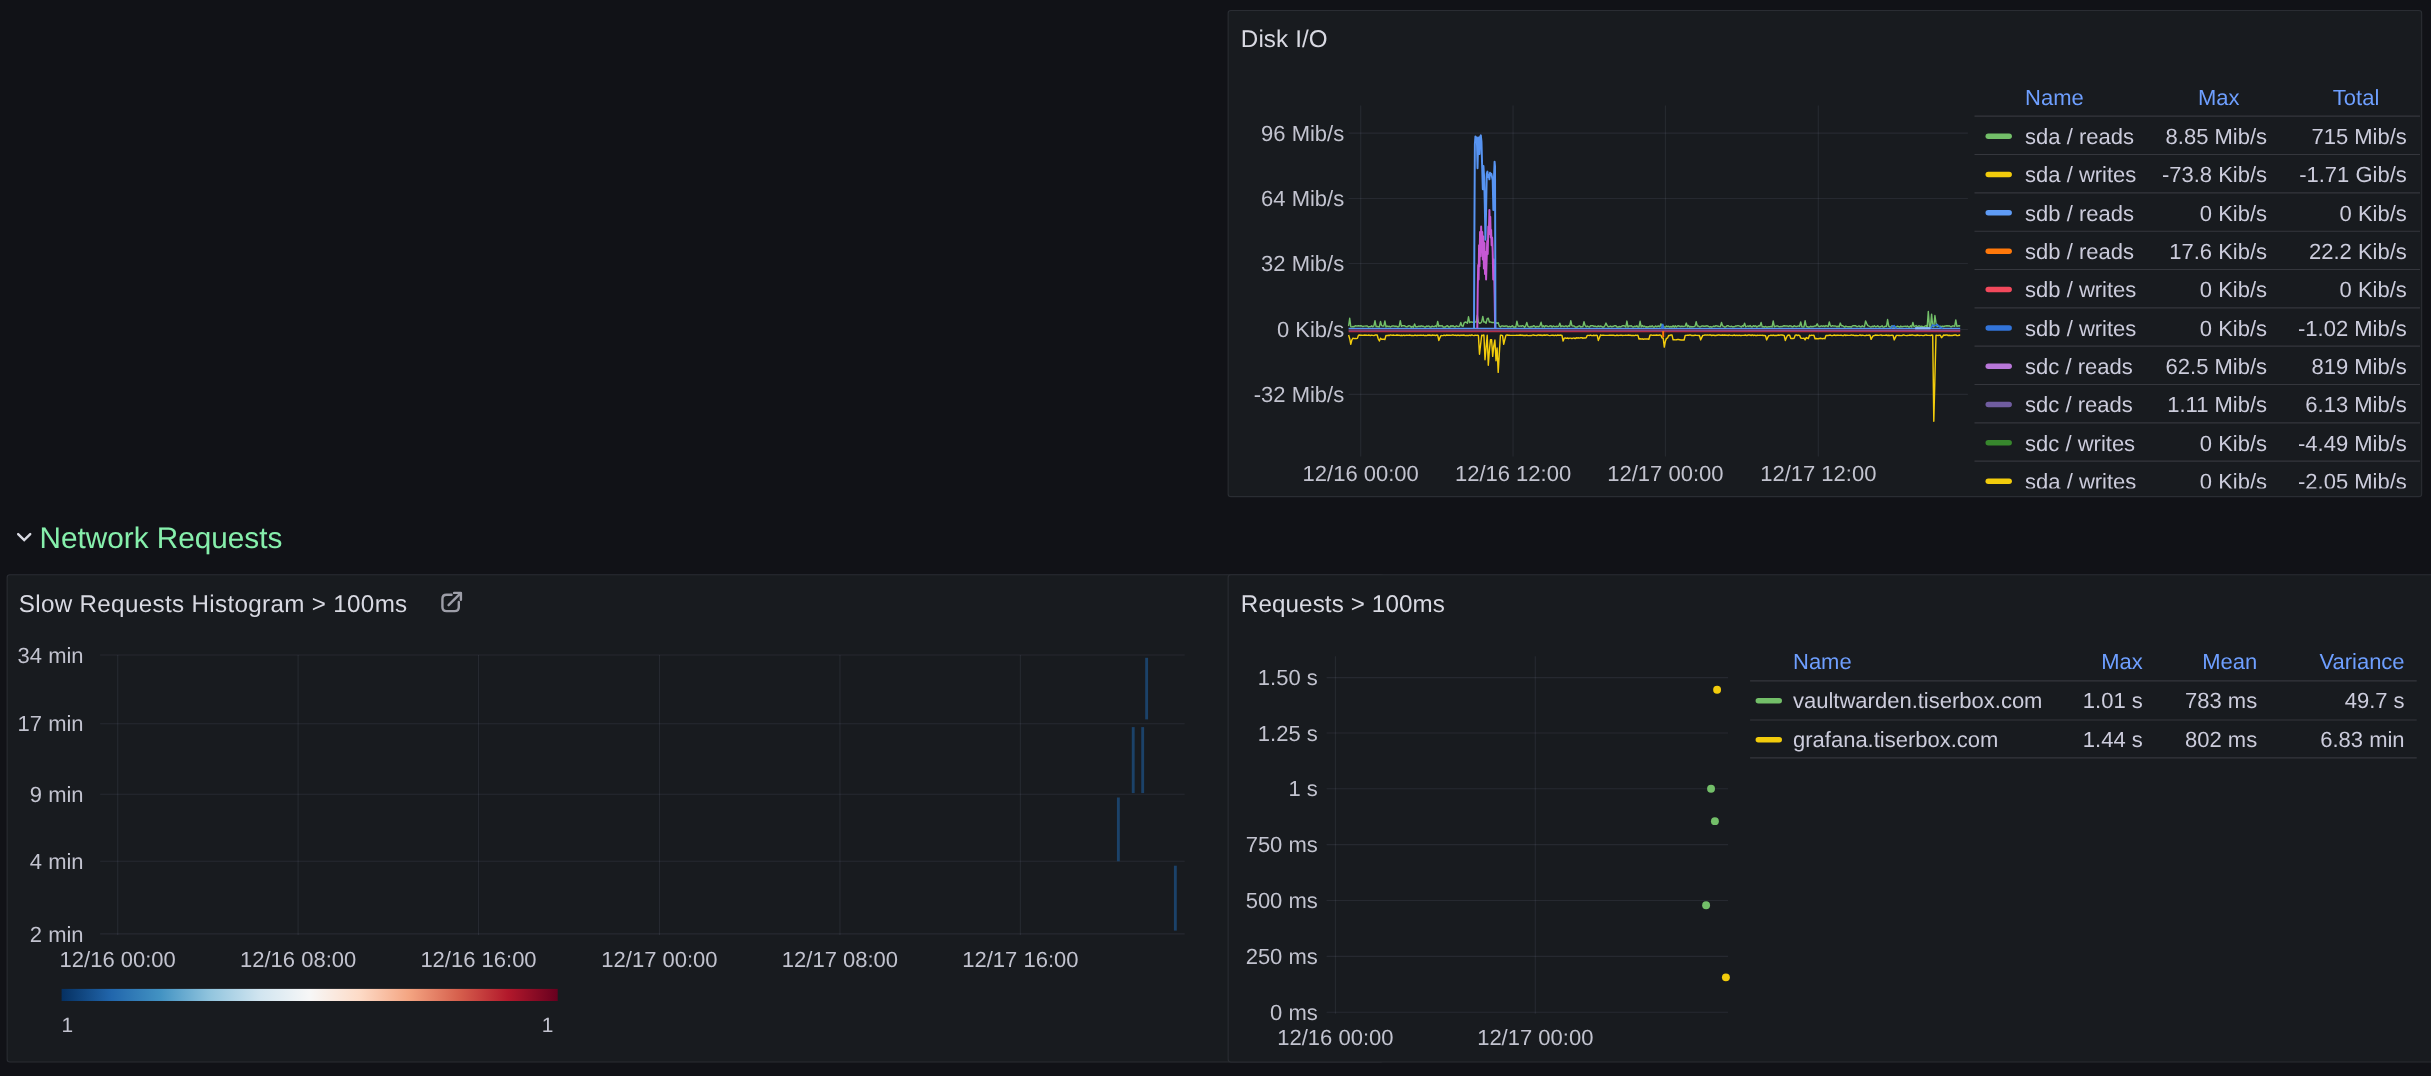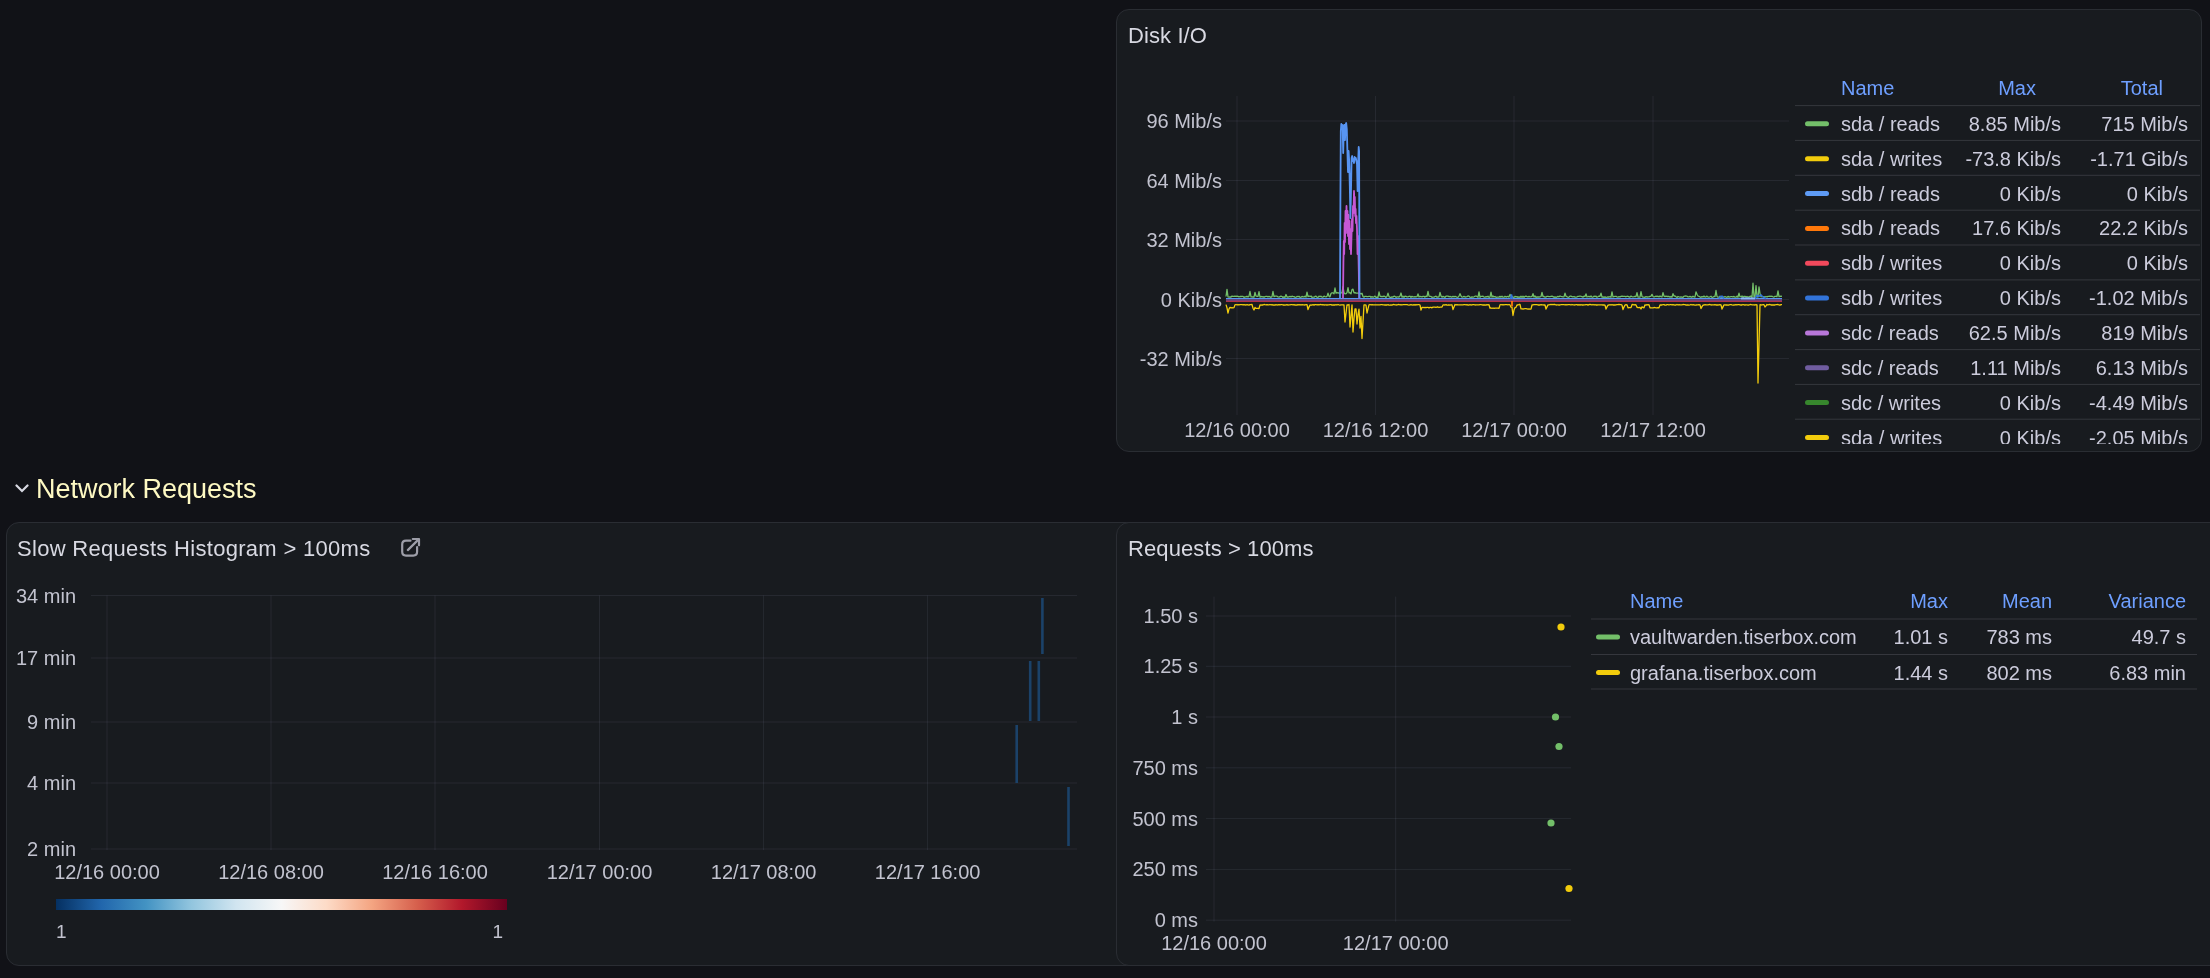--- a/index.html
+++ b/index.html
@@ -1,18 +1,18 @@
 <!DOCTYPE html>
 <html><head>
 <meta charset="utf-8">
 <style>
 * { margin:0; padding:0; box-sizing:border-box; }
 html,body { width:2210px; height:978px; background:#111217; font-family:"Liberation Sans",sans-serif; overflow:hidden; }
 body { transform:translateZ(0); }
-.panel { position:absolute; background:#181b1f; border:1px solid #2a2d33; border-radius:13px; overflow:hidden; }
+.panel { position:absolute; background:#181b1f; border:1px solid #2a2d33; border-radius:3px; overflow:hidden; }
 .ptitle { position:absolute; font-size:22px; font-weight:500; color:#d8d9e2; letter-spacing:0.1px; }
 svg text { font-family:"Liberation Sans",sans-serif; }
 </style>
 </head>
 <body>
 <div class="panel" style="left:1116px;top:9px;width:1086px;height:443px">
   <div class="ptitle" style="left:11px;top:13px">Disk I/O</div>
   <svg width="1086" height="441" viewBox="0 0 1086 441" style="position:absolute;left:0;top:0">
 <line x1="109" y1="111.0" x2="672" y2="111.0" stroke="rgba(204,220,255,0.08)" stroke-width="1"></line>
 <line x1="109" y1="170.5" x2="672" y2="170.5" stroke="rgba(204,220,255,0.08)" stroke-width="1"></line>
@@ -100,21 +100,21 @@
 <text x="944" y="399.6" text-anchor="end" font-size="20" fill="#ccccdc">0 Kib/s</text>
 <text x="1071" y="399.6" text-anchor="end" font-size="20" fill="#ccccdc">-4.49 Mib/s</text>
 <rect x="688" y="425.0" width="24" height="5" rx="2.5" fill="#f2cc0c"></rect>
 <text x="724" y="434.5" font-size="20" fill="#ccccdc">sda / writes</text>
 <text x="944" y="434.5" text-anchor="end" font-size="20" fill="#ccccdc">0 Kib/s</text>
 <text x="1071" y="434.5" text-anchor="end" font-size="20" fill="#ccccdc">-2.05 Mib/s</text>
 </g>
 </svg>
 </div>
 
-<div style="position:absolute;left:15px;top:474px;width:400px;height:30px;color:#fef9c3">
+<div style="position:absolute;left:15px;top:474px;width:400px;height:30px;color:#86efac">
   <svg width="14" height="9" viewBox="0 0 14 9" style="position:absolute;left:0;top:10px">
       <path d="M1.5 1.5 L7 7 L12.5 1.5" fill="none" stroke="#d8d9e2" stroke-width="2.2" stroke-linecap="round"></path>
     </svg>
   <div style="position:absolute;left:21px;top:0;font-size:27px;font-weight:500;">Network Requests</div>
 </div>
 
 <div class="panel" style="left:6px;top:522px;width:1252px;height:444px">
   <div class="ptitle" style="left:10px;top:13px;letter-spacing:0.3px">Slow Requests Histogram &gt; 100ms</div>
   <svg width="23" height="23" viewBox="0 0 23 23" style="position:absolute;left:392px;top:13px">
 <path d="M 11.5 4.7 H 7 Q 3.2 4.7 3.2 8.5 V 15.8 Q 3.2 19.6 7 19.6 H 14.3 Q 18.1 19.6 18.1 15.8 V 11.2" fill="none" stroke="#9d9ea8" stroke-width="2.2" stroke-linecap="round"></path>

